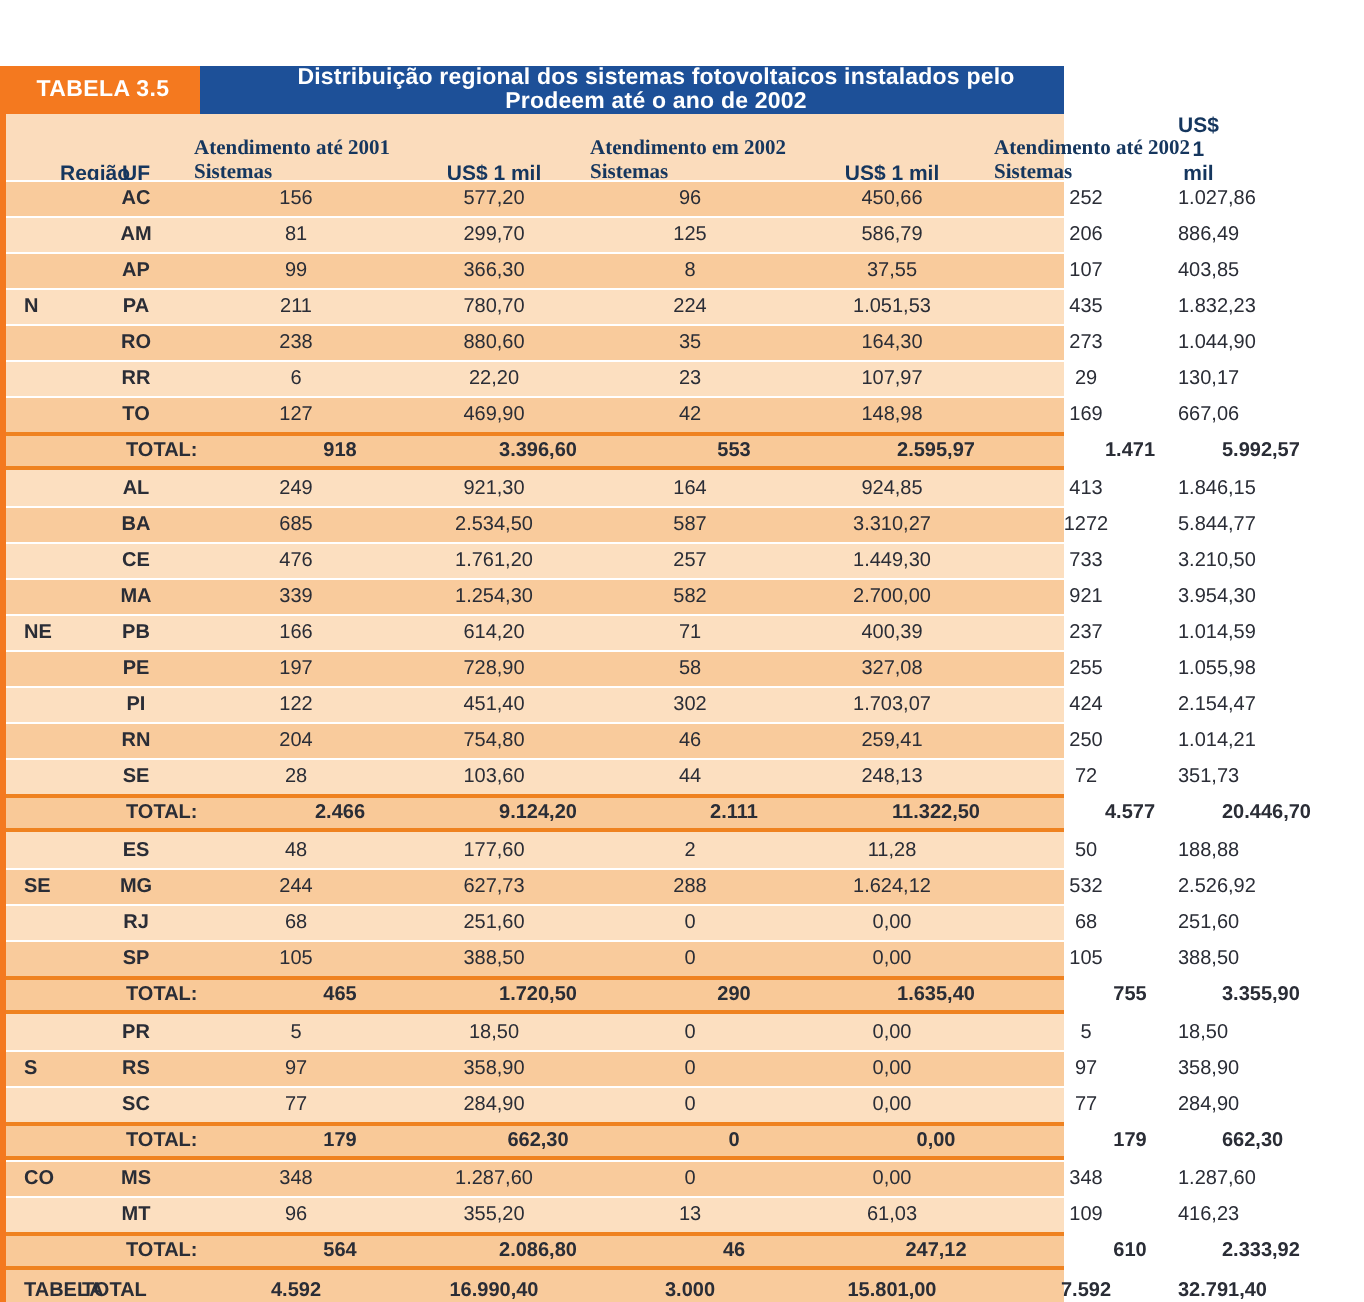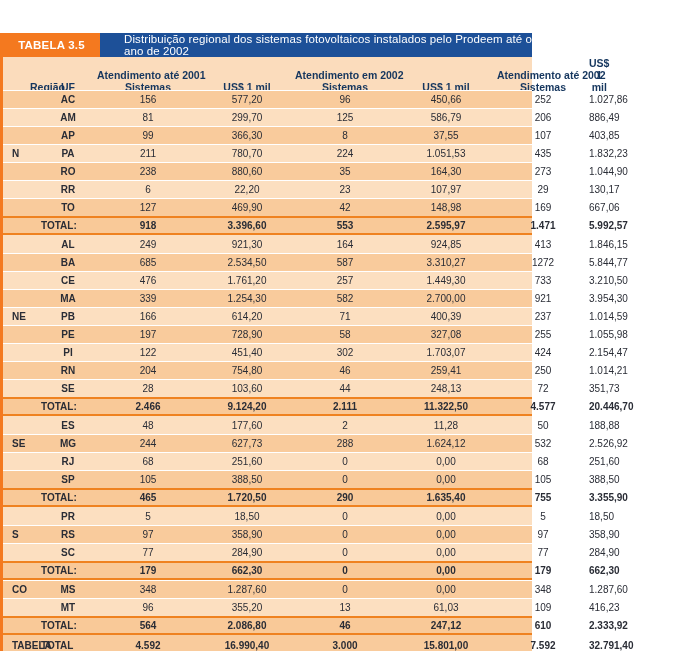--- a/index.html
+++ b/index.html
@@ -22,46 +22,46 @@
       radial-gradient(260px 200px at 30% 78%, rgba(230,130,40,.14), rgba(230,130,40,0) 70%),
       repeating-linear-gradient(90deg, rgba(240,150,60,.05) 0 6px, rgba(255,255,255,0) 6px 14px);
   }
   .titlebar { display:flex; height:24px; position:relative; z-index:2; }
   .title-tag {
     width:97px; background:#f4791f; color:#fff; font-weight:bold;
     font-size:11.5px; display:flex; align-items:center; justify-content:center;
     letter-spacing:.2px;
   }
   .title-text {
-    flex:1; background:#1d5098; color:#fff; font-weight:normal; font-size:11.5px;
-    display:flex; align-items:center; padding-left:24px; letter-spacing:.1px;
+    flex:1; background:#1d5098; color:#fff; font-weight:bold; font-size:11.5px;
+    display:flex; align-items:center; padding-left:24px; letter-spacing:.1px;text-align:center;
   }
 
   .grid-row {
     display:grid; position:relative; z-index:2;
     grid-template-columns:36px 58px 102px 96px 100px 102px 92px 1fr;
     align-items:center;
   }
   .colheader {
     height:33px; background:#fbdcbc; color:#15365e; font-size:10.5px; font-weight:bold;
     align-items:end; padding-bottom:3px;
   }
-  .colheader .grp { text-align:center; line-height:12px; white-space:nowrap; }
+  .colheader .grp { line-height:12px; white-space:nowrap;font-family:Liberation Serif, serif; }
   .colheader .base { text-align:center; }
   .colheader .left { text-align:right; padding-left:27px; }
 
   .row { height:18px; font-size:10px; color:#2a2d36; border-top:1px solid #ffffff; }
   .row.d { background:#f9cb9c; }
   .row.l { background:#fcdfc0; }
   .row .c { text-align:center; }
   .row .region { text-align:left; padding-left:9px; font-weight:bold; }
   .row .uf { text-align:center; font-weight:bold; }
 
   .row.total { height:19px; background:#f9c River998; background:#f9c998; font-weight:bold;
-    border-top:2px solid #ef8220; border-bottom:2px solid #ef8220; }
+    border-top:2px solid #ef8220; border-bottom:2px solid #ef8220;padding-left:22px; }
   .row.total .uf { text-align:left; padding-left:2px; }
   .row.after-total { border-top:none; }
   .row.brasil { height:20px; background:#f9cb9c; font-weight:bold; border-top:none; }
   .row.brasil .uf { text-align:left; padding-left:2px; }
 </style>
 </head>
 <body>
 
 <div class="page">
   <div class="tablewrap">

